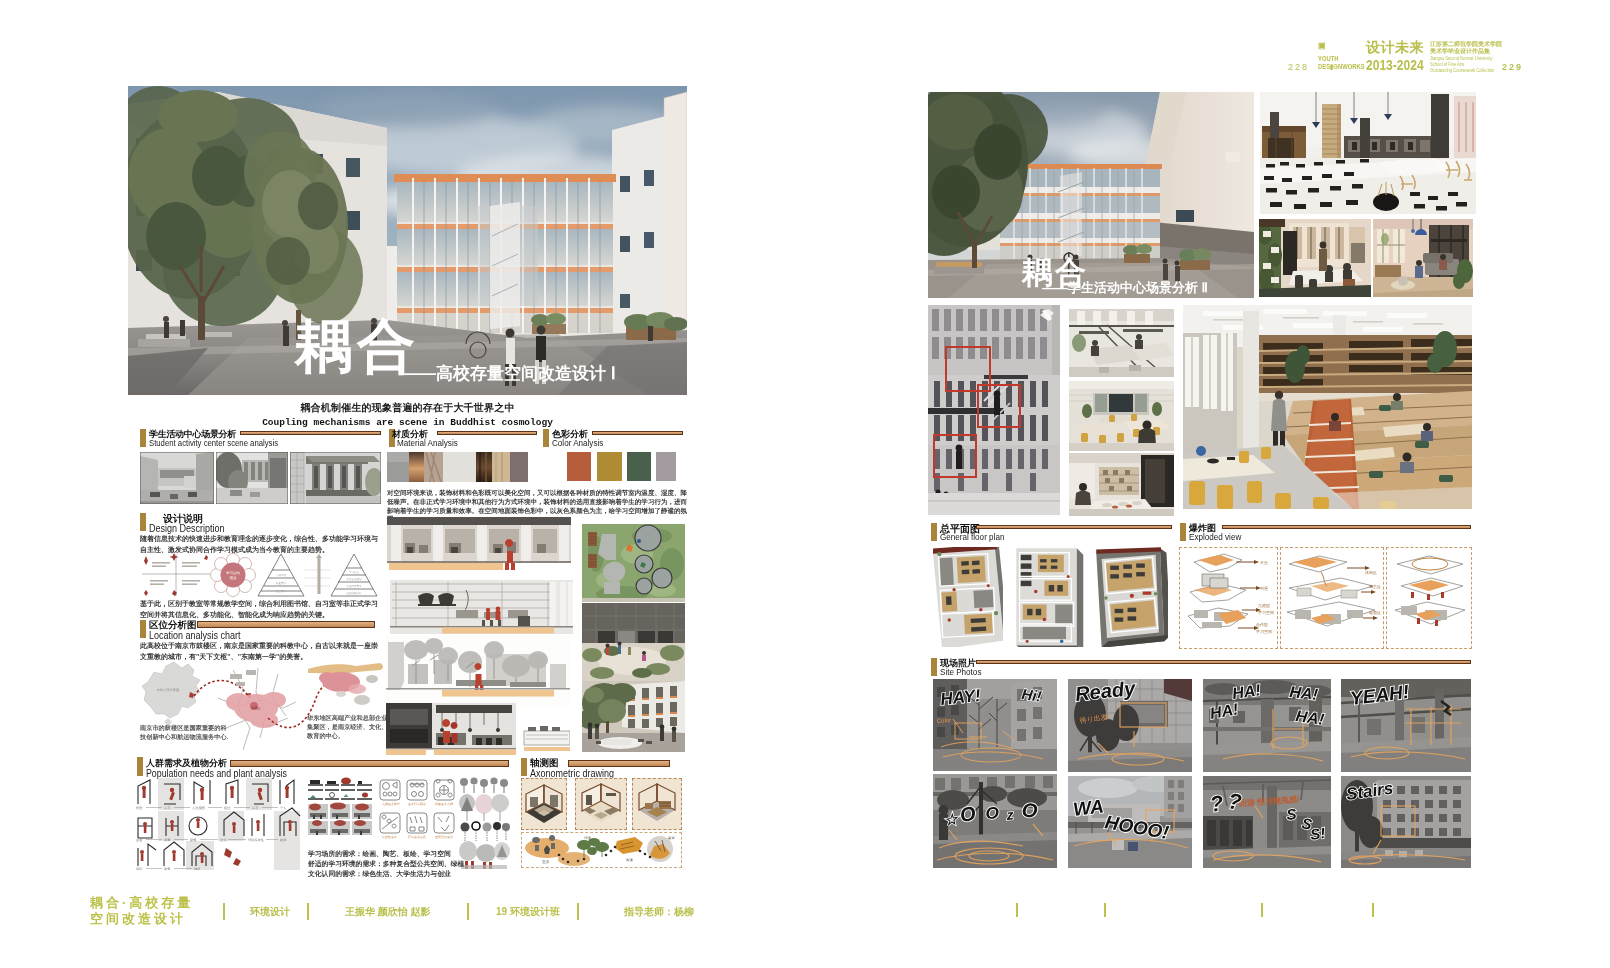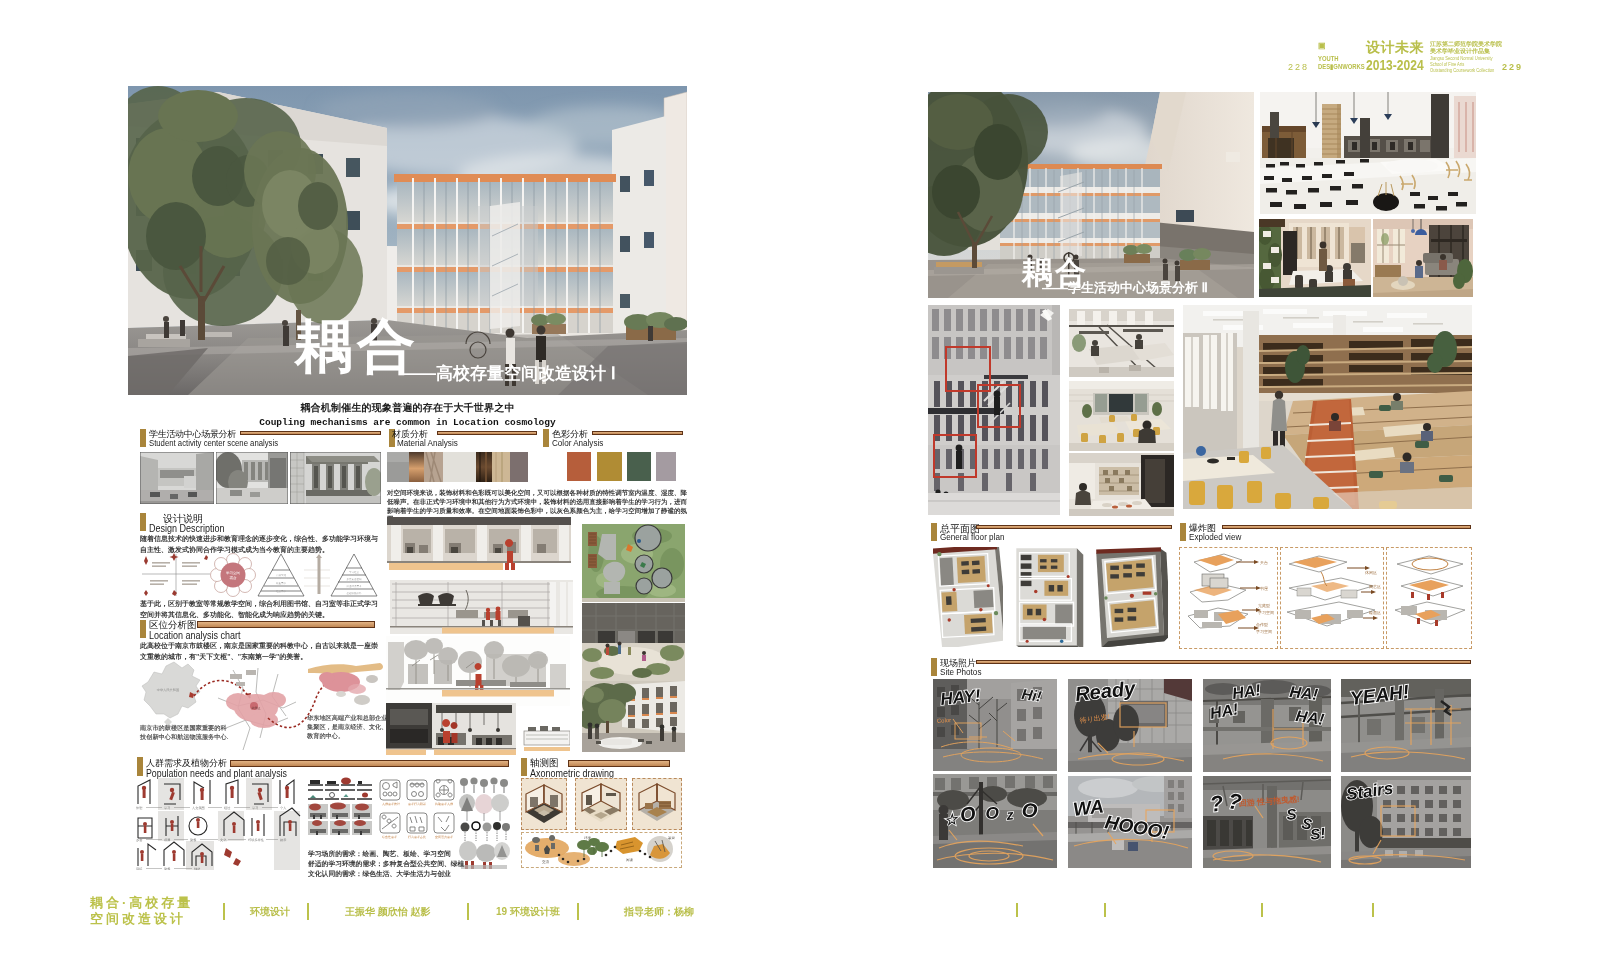--- a/index.html
+++ b/index.html
@@ -1,21 +1,21 @@
 <!DOCTYPE html>
 <html><head>
 <meta charset="utf-8">
 <style>
 *{margin:0;padding:0;box-sizing:border-box}
 html,body{width:1610px;height:968px;background:#fff;font-family:"Liberation Sans",sans-serif;position:relative;overflow:hidden}
 .abs{position:absolute}
 .gv{position:absolute;width:6px;background:#a9853b}
 .cbar{position:absolute;height:4px;background:linear-gradient(#e2b384,#c08754);border:1px solid #5f3317}
 .cbar2{position:absolute;height:7px;background:linear-gradient(#e2b384,#c08754);border:1px solid #5f3317}
-.zht{position:absolute;font-weight:normal;color:#111;white-space:nowrap}
+.zht{position:absolute;font-weight:bold;color:#111;white-space:nowrap}
 .ent{position:absolute;color:#1c1c1c;white-space:nowrap;transform-origin:0 50%}
 .body-zh{position:absolute;color:#3a3a3a;font-weight:bold;line-height:1.55;text-align:justify}
 .grn{position:absolute;color:#b9bf4b;white-space:nowrap}
 .sw{position:absolute}
 </style>
 </head>
 <body>
 
 <div class="grn" style="left:1288px;top:62px;font-size:9px;font-weight:normal;letter-spacing:2px">228</div>
 
@@ -216,21 +216,21 @@
 </g>
 </svg>
 </div>
 
 <div class="abs" style="left:295px;top:308px;font-size:58px;font-weight:bold;color:#fff;letter-spacing:4px;font-family:'Liberation Sans'">耦合</div>
 
 <div class="abs" style="left:402px;top:362px;font-size:17px;font-weight:bold;color:#fff">——高校存量空间改造设计 Ⅰ</div>
 
 <div class="abs" style="left:128px;top:401px;width:559px;text-align:center;font-size:10px;font-weight:bold;color:#222;letter-spacing:.2px;font-family:'Liberation Serif',serif">耦合机制催生的现象普遍的存在于大千世界之中</div>
 
-<div class="abs" style="left:128px;top:417px;width:559px;text-align:center;font-size:9.5px;font-weight:bold;color:#111;font-family:'Liberation Mono',monospace">Coupling mechanisms are common in Location cosmology</div>
+<div class="abs" style="left:128px;top:417px;width:559px;text-align:center;font-size:9.5px;font-weight:bold;color:#111;font-family:'Liberation Mono',monospace">Coupling mechanisms are scene in Buddhist cosmology</div>
 
 <div class="gv" style="left:140px;top:429px;height:18px"></div>
 <div class="zht" style="left:149px;top:428px;font-size:9px;letter-spacing:-0.3px">学生活动中心场景分析</div>
 <div class="cbar" style="left:240px;top:431px;width:141px"></div>
 <div class="ent" style="left:149px;top:438px;font-size:9px;transform:scale(.86,1)">Student activity center scene analysis</div>
 
 <div class="abs" id="scene1" style="left:140px;top:452px;width:74px;height:52px">
 <svg width="74" height="52">
       <rect width="74" height="52" fill="#d8d8d6"></rect>
 <polygon points="0,4 18,8 18,40 0,44" fill="#b5b5b2"></polygon>

